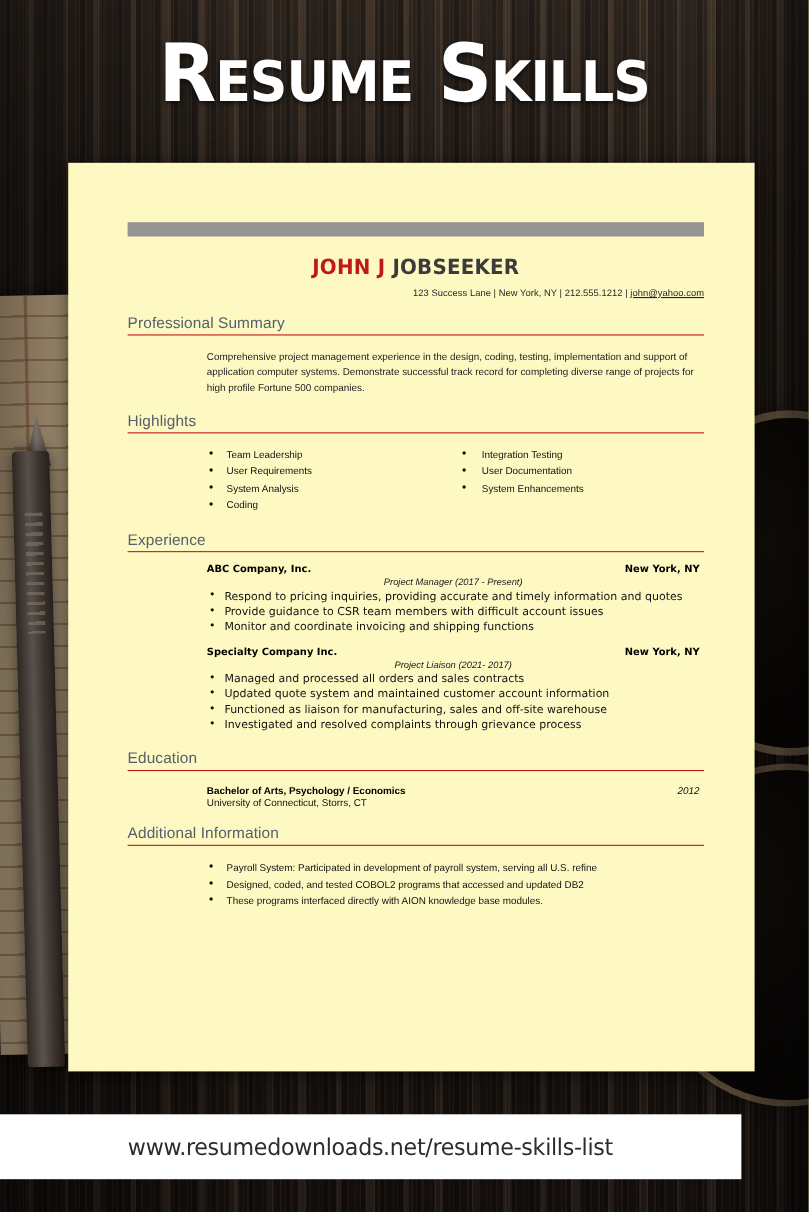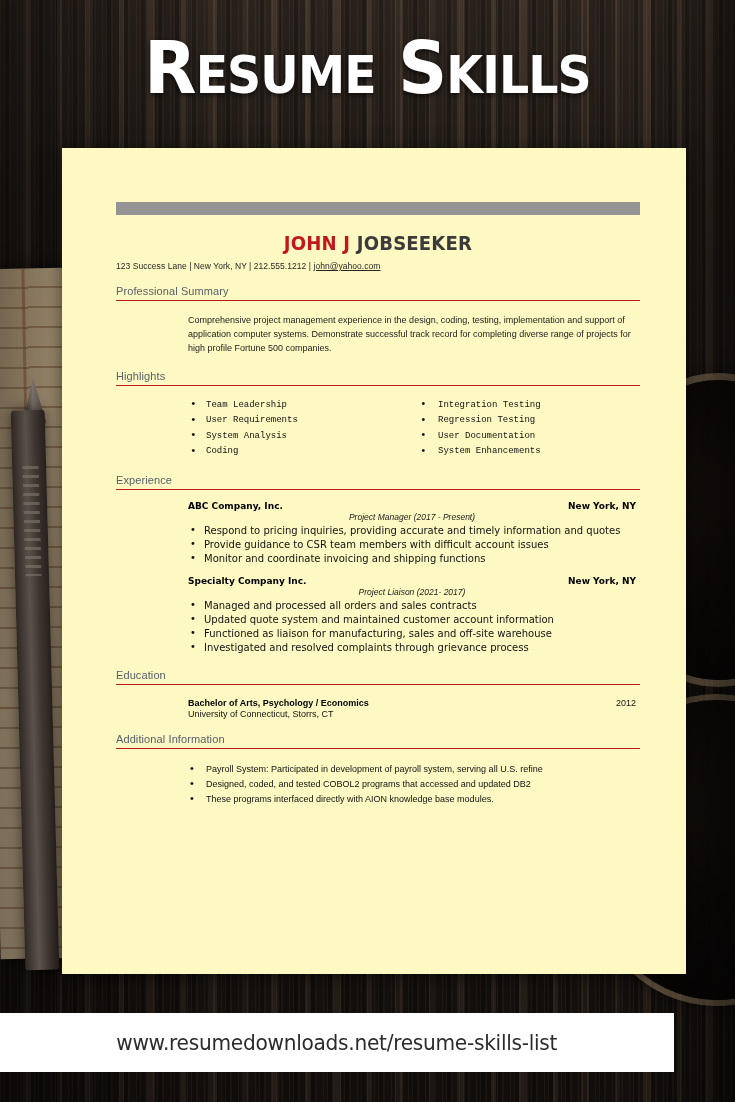--- a/index.html
+++ b/index.html
@@ -132,32 +132,32 @@
     font-weight:bold;
     font-size:19px;
     letter-spacing:0.2px;
     color:#3b3b3b;
     transform:scaleX(0.95);
   }
   .name .red { color:#c1181c; }
 
   .contact {
     margin-top:7px;
-    text-align:left;
+    text-align:right;
     font-family:"Liberation Sans", sans-serif;
     font-size:8.5px;
     color:#262626;
     letter-spacing:0.05px;
   }
   .contact .mail { text-decoration:underline; }
 
   .sec {
     margin-top:14px;
     font-family:"Liberation Sans", sans-serif;
-    font-size:11px;
+    font-size:14px;
     color:#55606b;
     padding-bottom:3px;
     border-bottom:1.6px solid #c1181c;
     letter-spacing:0.1px;
   }
 
   .body-indent { padding-left:72px; padding-right:4px; }
 
   .summary {
     margin-top:12px;
@@ -166,21 +166,21 @@
     line-height:14.2px;
     color:#1c1c1c;
   }
 
   
   .hl-wrap { margin-top:12px; display:flex; }
   .hl-col { width:50%; }
   .hl-col ul { list-style:none; }
   .hl-col li {
     position:relative;
-    font-family:Liberation Mono, monospace;
+    font-family:Liberation Sans, sans-serif;
     font-size:9px;
     line-height:15.6px;
     color:#111111;
     padding-left:18px;
   }
   .hl-col li::before {
     content:"\2022";
     position:absolute; left:2px; top:-0.5px;
     font-size:11px; color:#111;
   }
@@ -218,21 +218,21 @@
 
   
   .edu { margin-top:13px; }
   .edu-head { display:flex; justify-content:space-between; align-items:baseline; }
   .edu-deg {
     font-family:"Liberation Sans", sans-serif;
     font-weight:bold; font-size:9px; color:#000;
   }
   .edu-year {
     font-family:"Liberation Sans", sans-serif;
-    font-size:9px; color:#111;
+    font-size:9px; color:#111;font-style:italic;
   }
   .edu-school {
     font-family:"Liberation Sans", sans-serif;
     font-size:9px; color:#111; margin-top:1px;
   }
 
   
   .addl { margin-top:13px; }
   .addl ul { list-style:none; }
   .addl li {
@@ -303,21 +303,20 @@
           <ul>
             <li>Team Leadership</li>
             <li>User Requirements</li>
             <li>System Analysis</li>
             <li>Coding</li>
           </ul>
         </div>
         <div class="hl-col right">
           <ul>
             <li>Integration Testing</li>
-            <li>Regression Testing</li>
             <li>User Documentation</li>
             <li>System Enhancements</li>
           </ul>
         </div>
       </div>
     </div>
 
     <div class="sec">Experience</div>
     <div class="body-indent">
 

